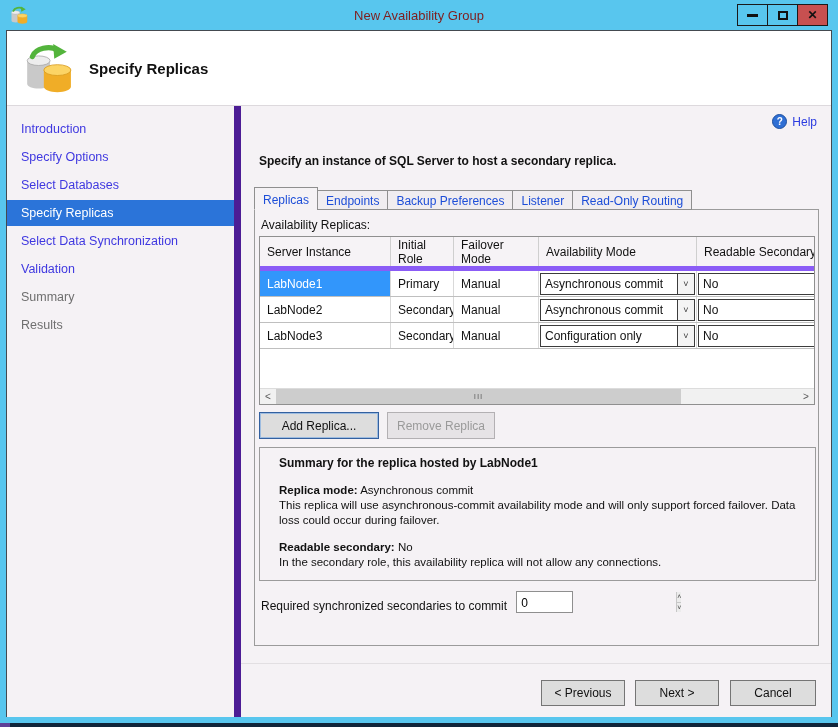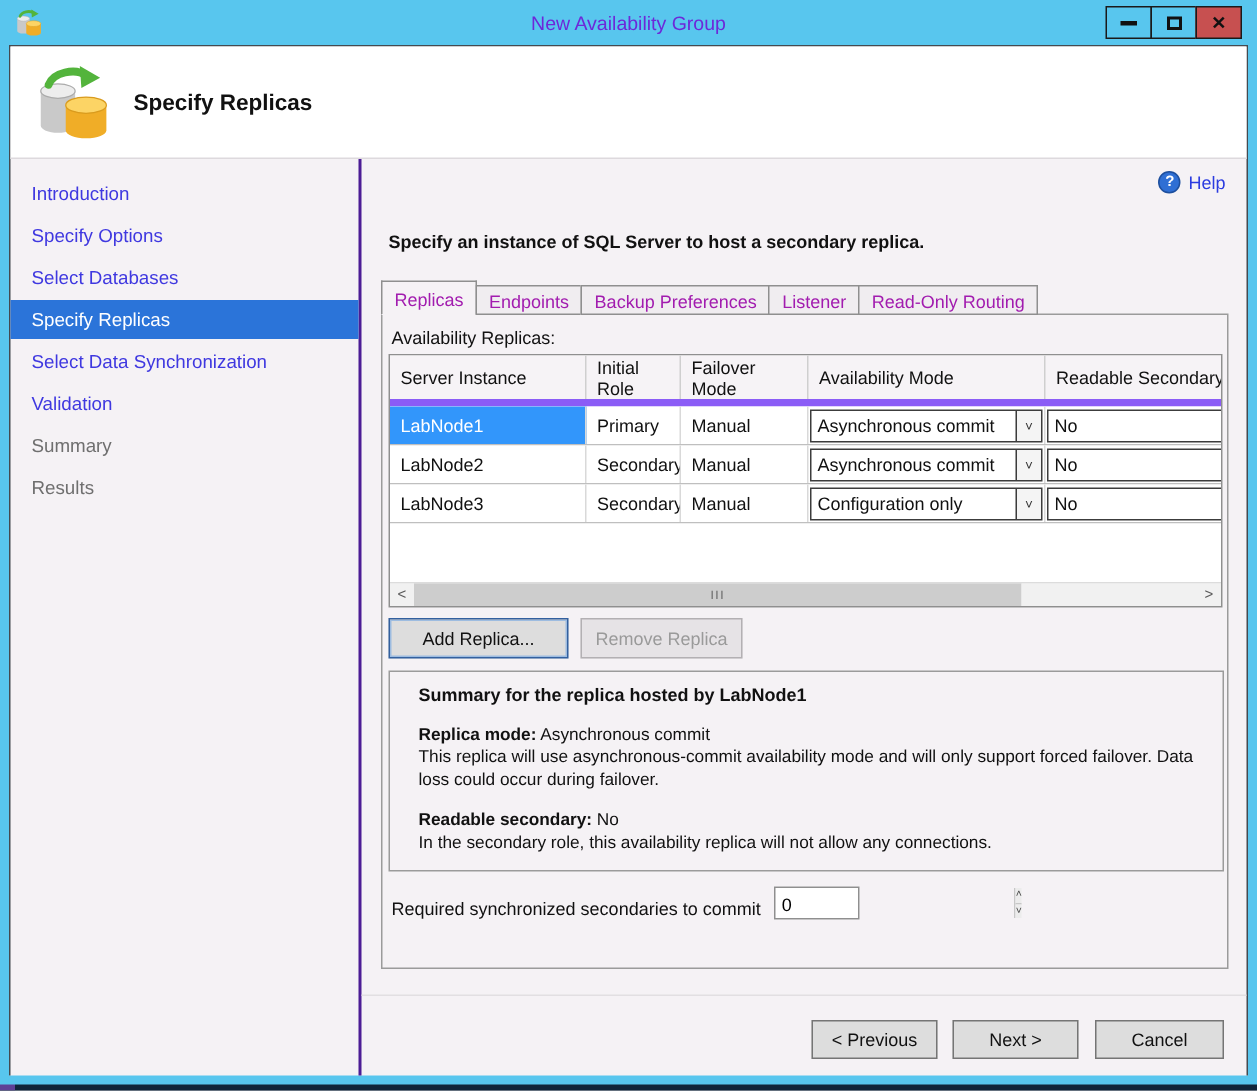--- a/index.html
+++ b/index.html
@@ -3,48 +3,48 @@
 <meta charset="utf-8">
 <style>
   * { margin:0; padding:0; box-sizing:border-box; }
   html,body { width:838px; height:727px; }
   body { font-family:"Liberation Sans", sans-serif; background:#10253a; position:relative; }
   .screen { position:absolute; inset:0; background:#10253a; }
   .corner-desktop { position:absolute; left:0; bottom:0; width:10px; height:16px; background:#5e4096; }
   .window { position:absolute; left:0; top:0; width:838px; height:723px; background:#58c6ee; padding:0 6px 6px 6px; }
   .titlebar { height:30px; display:flex; align-items:center; position:relative; }
   .titlebar-icon { width:18px; height:18px; margin-left:4px; }
-  .title-text { position:absolute; left:0; right:0; text-align:center; font-size:13px; color:#6d28d9; }
+  .title-text { position:absolute; left:0; right:0; text-align:center; font-size:13px; color:#7f1d1d; }
   .win-controls { position:absolute; right:4px; top:4px; display:flex; }
   .win-btn { width:31px; height:22px; border:1px solid #1a1a1a; margin-left:-1px; display:flex; align-items:center; justify-content:center; background:transparent; cursor:pointer; }
   .win-btn.close { background:#c75050; }
   .min-glyph { width:11px; height:3px; background:#111; }
   .max-glyph { width:10px; height:9px; border:2px solid #111; background:transparent; }
   .close-glyph { font-size:12px; font-weight:bold; color:#111; line-height:1; }
 
   .inner { height:687px; background:#f5f2f5; border:1px solid #444a50; border-bottom:none; display:flex; flex-direction:column; }
   .hdr { height:75px; background:#ffffff; border-bottom:1px solid #ddd9dd; display:flex; align-items:center; }
   .hdr-icon { width:50px; height:50px; margin:0 16px 0 16px; }
   .hdr-title { font-size:15px; font-weight:bold; color:#111; }
 
   .main { flex:1; display:flex; min-height:0; }
-  .sidebar { width:234px; border-right:2px solid #4c1d95; padding-top:10px; }
+  .sidebar { width:234px; border-right:7px solid #4c1d95; padding-top:10px; }
   .nav-item { height:26px; line-height:26px; padding-left:14px; margin-bottom:2px; font-size:12.5px; white-space:nowrap; }
   .nav-item.link { color:#3f38e0; cursor:pointer; }
   .nav-item.sel { background:#2b74d9; color:#ffffff; }
   .nav-item.dis { color:#6f6f6f; }
 
   .content { flex:1; position:relative; }
   .help { position:absolute; top:8px; right:14px; display:flex; align-items:center; cursor:pointer; }
   .help-ico { width:15px; height:15px; border-radius:50%; background:#2f6fd4; color:#fff; font-size:10px; font-weight:bold; display:flex; align-items:center; justify-content:center; border:1px solid #1d4f9e; }
   .help-lbl { color:#2b3ce0; font-size:12px; margin-left:5px; }
   .instruction { position:absolute; left:18px; top:48px; font-size:12px; font-weight:bold; color:#111; }
 
   .tabstrip { position:absolute; left:13px; top:81px; display:flex; align-items:flex-end; height:23px; z-index:2; }
-  .tab { font-size:12px; color:#a21caf; padding:3px 8px 3px 8px; border:1px solid #8f8f8f; background:#f0edf0; margin-right:-1px; height:20px; cursor:pointer; white-space:nowrap; }
+  .tab { font-size:12px; color:#1d4ed8; padding:3px 8px 3px 8px; border:1px solid #8f8f8f; background:#f0edf0; margin-right:-1px; height:20px; cursor:pointer; white-space:nowrap; }
   .tab.active { background:#f5f2f5; height:23px; border-bottom:1px solid #f5f2f5; padding-top:5px; }
 
   .panel { position:absolute; left:13px; top:103px; width:565px; height:437px; border:1px solid #9b9b9b; background:#f5f2f5; }
   .grid-label { position:absolute; left:6px; top:8px; font-size:12px; color:#111; }
   .grid { position:absolute; left:4px; top:26px; width:556px; height:169px; border:1px solid #8f8f8f; background:#ffffff; display:flex; flex-direction:column; }
   .g-head { display:flex; height:34px; background:#f6f3f6; border-bottom:5px solid #8b5cf6; }
   .g-hcell { font-size:12px; color:#111; padding:2px 4px 2px 7px; border-right:1px solid #cfcfcf; display:flex; align-items:center; overflow:hidden; white-space:normal; line-height:14px; }
   .g-hcell.last { border-right:none; white-space:nowrap; }
   .g-row { display:flex; height:26px; border-bottom:1px solid #bfbfbf; background:#fff; }
   .g-cell { font-size:12px; color:#111; padding-left:7px; display:flex; align-items:center; border-right:1px solid #d9d9d9; overflow:hidden; white-space:nowrap; }

